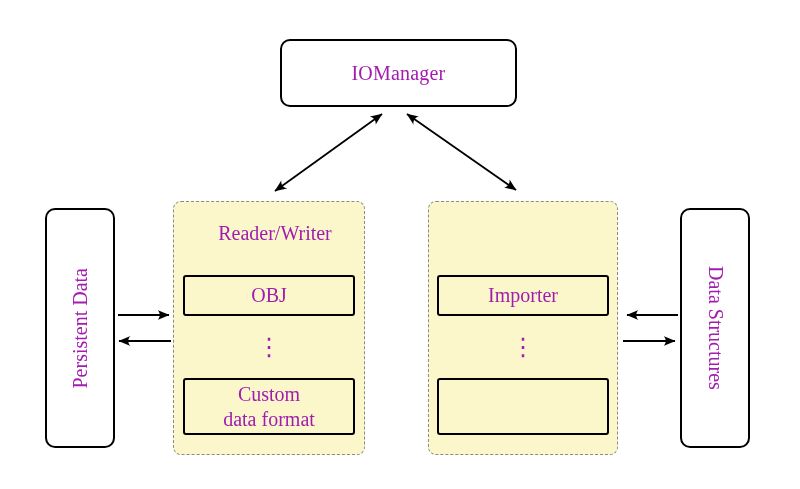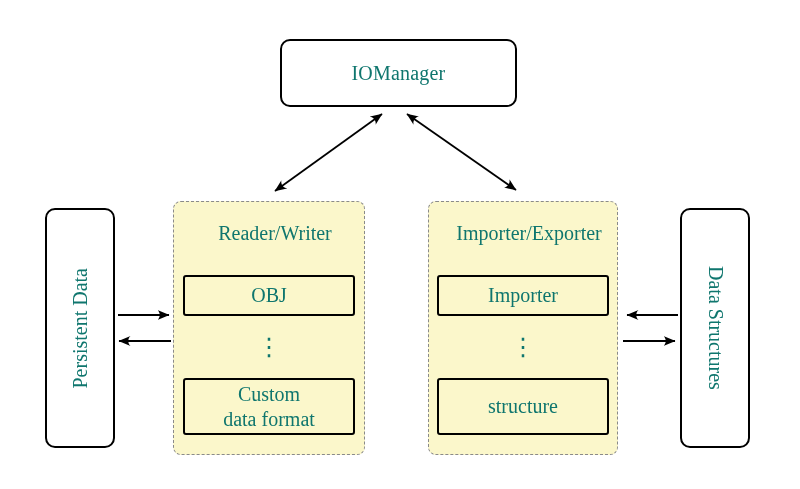--- a/index.html
+++ b/index.html
@@ -6,21 +6,21 @@
     --background:#ffffff;
     --container-fill:#fbf7cb;
     --container-border:#8a8a8a;
     --node-border:#000000;
     --node-fill:#ffffff;
     --arrow:#000000;
   }
   html,body{margin:0;padding:0;background:var(--background);}
   .stage{
     position:relative;width:800px;height:489px;overflow:hidden;
-    background:var(--background);color:#0f766e;
+    background:var(--background);color:#a21caf;
     font-family:"Liberation Serif","DejaVu Serif",serif;
   }
   
   .node{
     position:absolute;box-sizing:border-box;background:var(--node-fill);
     border:2.5px solid var(--node-border);border-radius:10px;
     display:flex;align-items:center;justify-content:center;
     font-size:20px;letter-spacing:.2px;
   }
   .io-manager{left:280px;top:39px;width:237px;height:68px;}
@@ -82,27 +82,25 @@
       <span>OBJ</span>
     </div>
     <div class="vdots">⋮</div>
     <div class="inner-box inner-bottom">
       <span>Custom</span>
       <span>data format</span>
     </div>
   </div>
 
   <div class="group group-ie">
-    <div class="group-title">Importer/Exporter</div>
     <div class="inner-box inner-top">
       <span>Importer</span>
     </div>
     <div class="vdots">⋮</div>
     <div class="inner-box inner-bottom">
-      <span>structure</span>
     </div>
   </div>
 
   <div class="side-node side-right">
     <span class="vert-down">Data Structures</span>
   </div>
 
   <svg class="arrows" viewBox="0 0 800 489" aria-hidden="true">
     <defs>
       <marker id="ah" markerWidth="13" markerHeight="10" refX="11.5" refY="5" orient="auto-start-reverse" markerUnits="userSpaceOnUse">

